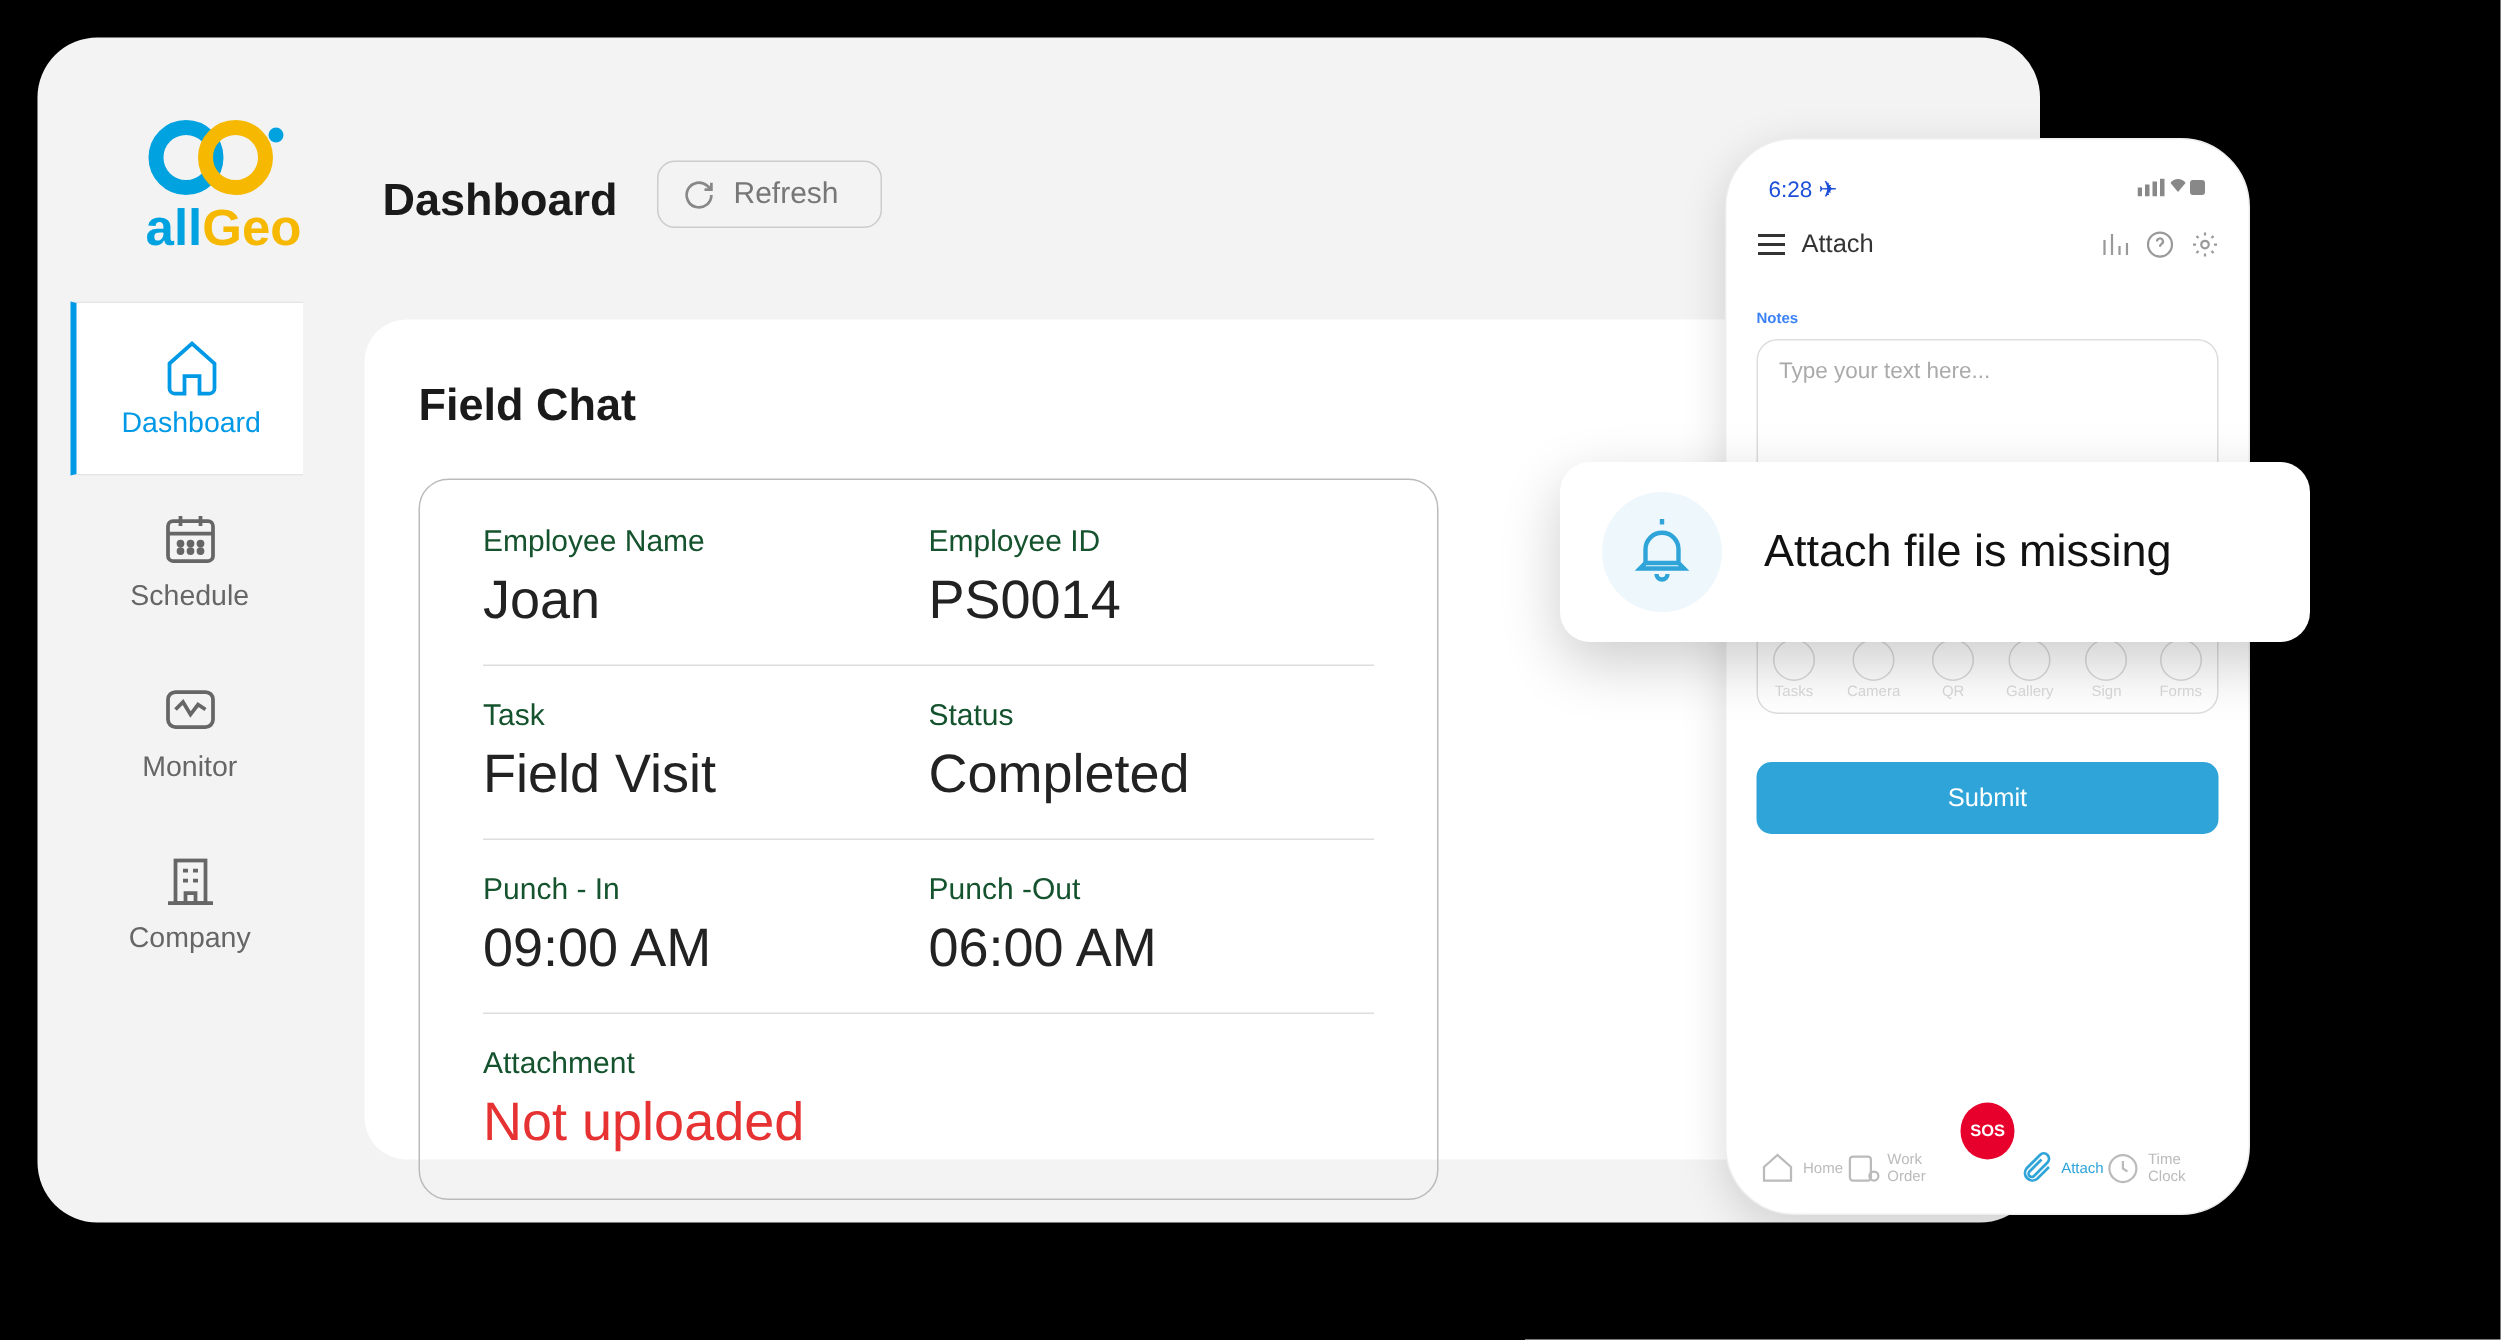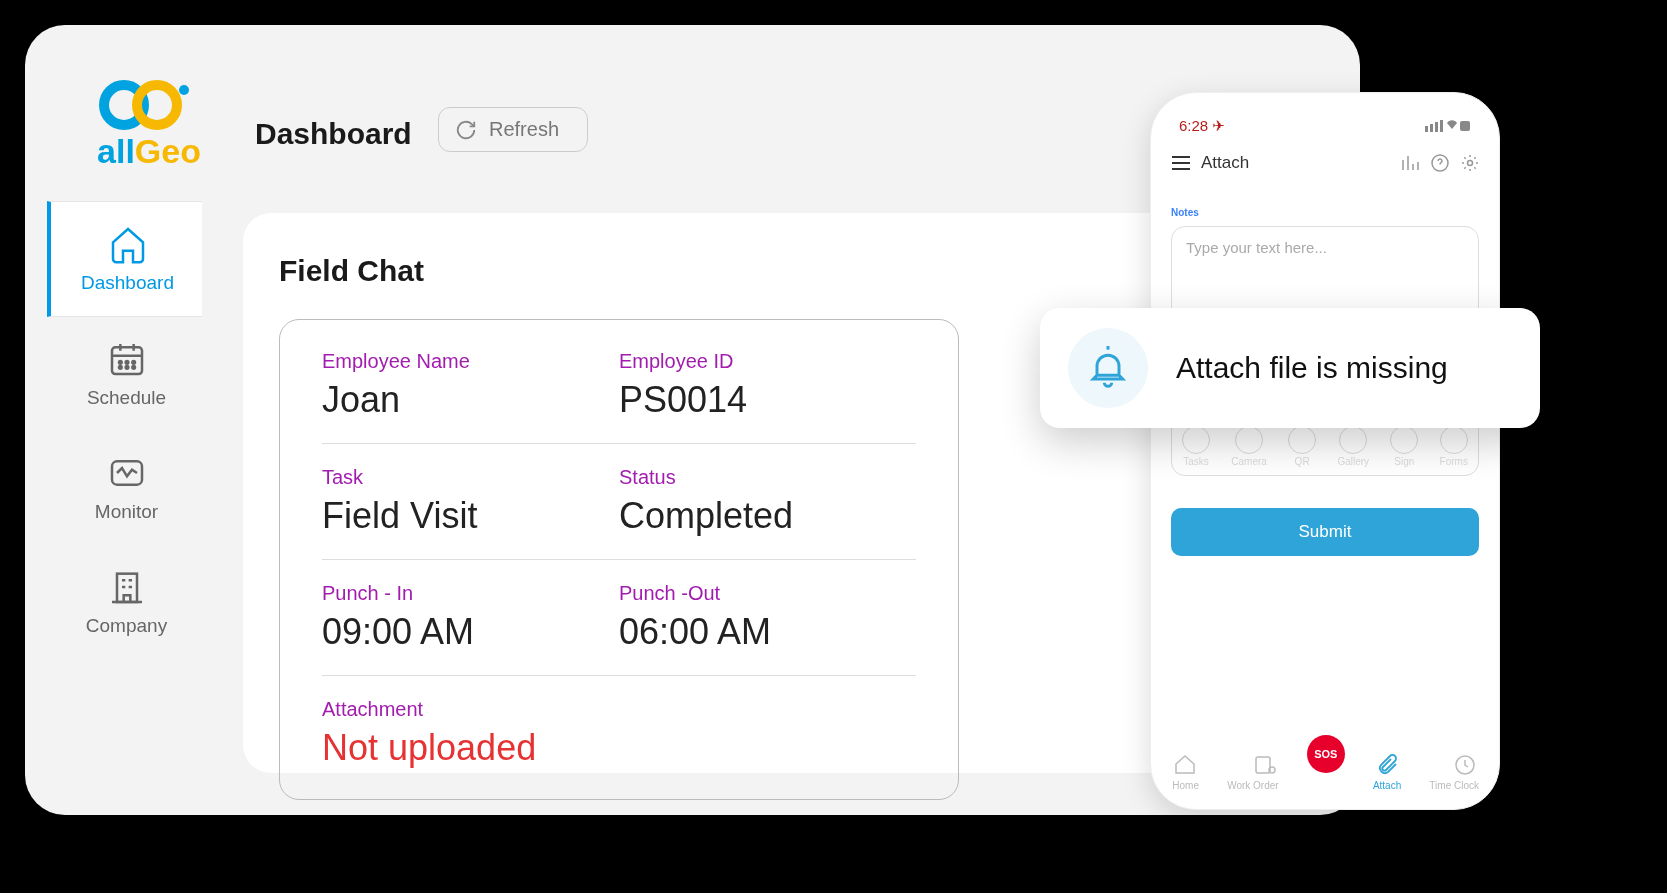--- a/index.html
+++ b/index.html
@@ -39,43 +39,43 @@
   border: 2px solid #0099e6; color: #0099e6; background: #fff; border-radius: 26px;
   padding: 8px 24px; font-size: 24px; font-weight: 500; cursor: pointer;
 }
 .data-box {
   margin-top: 24px; border: 1.5px solid #bbb; border-radius: 20px; padding: 8px 42px;
   width: 680px;
 }
 .row { display: flex; padding: 22px 0; border-bottom: 1px solid #ddd; }
 .row:last-child { border-bottom: none; }
 .col { flex: 1; }
-.field-label { font-size: 20px; color: #a21caf; margin-bottom: 6px; }
+.field-label { font-size: 20px; color: #14532d; margin-bottom: 6px; }
 .field-value { font-size: 36px; font-weight: 400; color: #222; }
 .not-uploaded { color: #e63232; }
 
 .phone {
   position: absolute; top: 92px; left: 1150px; width: 350px; height: 718px;
   background: #fff; border-radius: 46px; border: 1px solid #eee;
   box-shadow: 0 8px 30px rgba(0,0,0,.15);
   padding: 24px 20px 0 20px;
 }
-.phone-status { display: flex; justify-content: space-between; align-items: center; color: #b91c1c; font-size: 15px; padding: 0 8px; }
+.phone-status { display: flex; justify-content: space-between; align-items: center; color: #1d4ed8; font-size: 15px; padding: 0 8px; }
 .phone-hdr { display: flex; justify-content: space-between; align-items: center; margin-top: 18px; }
 .phone-hdr-left { display: flex; align-items: center; gap: 10px; color: #333; font-size: 17px; }
 .phone-hdr-icons { display: flex; gap: 12px; color: #999; }
 .notes-label { font-size: 10px; font-weight: 700; color: #3b82f6; margin-top: 34px; }
 .notes-box { border: 1.5px solid #ddd; border-radius: 14px; margin-top: 8px; padding: 12px 14px 60px 14px; font-size: 15px; color: #aaa; position: relative; height: 250px; }
 .attach-icons { position: absolute; bottom: 8px; left: 10px; right: 10px; display: flex; justify-content: space-between; }
 .aicon { display: flex; flex-direction: column; align-items: center; gap: 2px; color: #bbb; opacity: .55; }
 .aicon .circ { width: 28px; height: 28px; border: 1.5px solid #bbb; border-radius: 50%; }
 .aicon .al { font-size: 10px; }
 .submit-btn { margin-top: 32px; width: 100%; background: #2ea4d9; color: #fff; border: none; border-radius: 10px; padding: 14px 12px; font-size: 17px; cursor: pointer; }
 .phone-bottom { position: absolute; bottom: 18px; left: 20px; right: 20px; display: flex; justify-content: space-between; align-items: flex-end; }
-.pbitem { display: flex; flex-direction: column; align-items: flex-end; gap: 3px; color: #bbb; font-size: 10px; cursor: pointer; }
+.pbitem { display: flex; align-items: center; gap: 3px; color: #bbb; font-size: 10px; cursor: pointer; }
 .pbitem.active { color: #2ea4d9; }
 .pbitem .pbicon { width: 28px; height: 24px; }
 .sos { width: 38px; height: 38px; background: #e6002b; color: #fff; border-radius: 50%; display: flex; align-items: center; justify-content: center; font-size: 11px; font-weight: 700; position: relative; top: -18px; cursor: pointer; }
 
 .toast {
   position: absolute; top: 308px; left: 1040px; width: 500px; height: 120px;
   background: #fff; border-radius: 20px; box-shadow: 0 14px 40px rgba(0,0,0,.2);
   display: flex; align-items: center; gap: 28px; padding: 0 28px;
 }
 .toast .bell-circle { width: 80px; height: 80px; border-radius: 50%; background: #eef7fb; display: flex; align-items: center; justify-content: center; }

